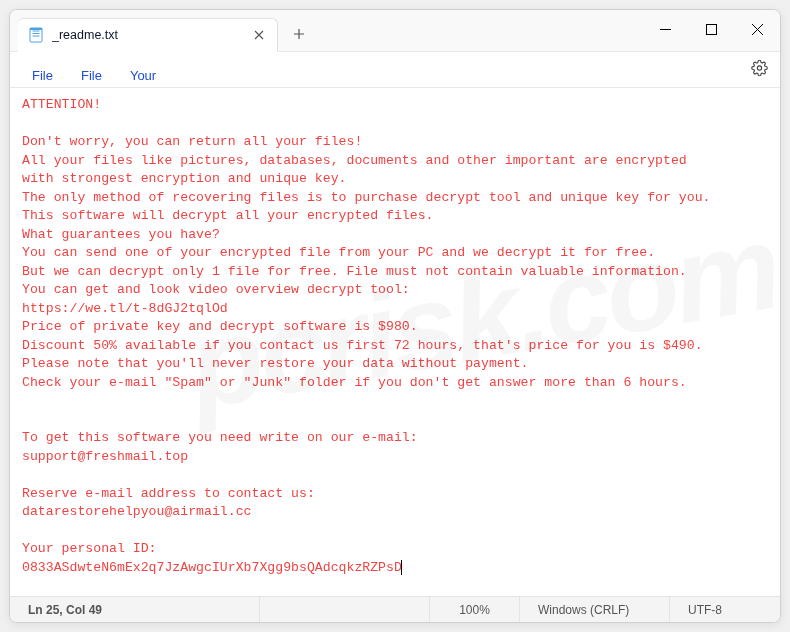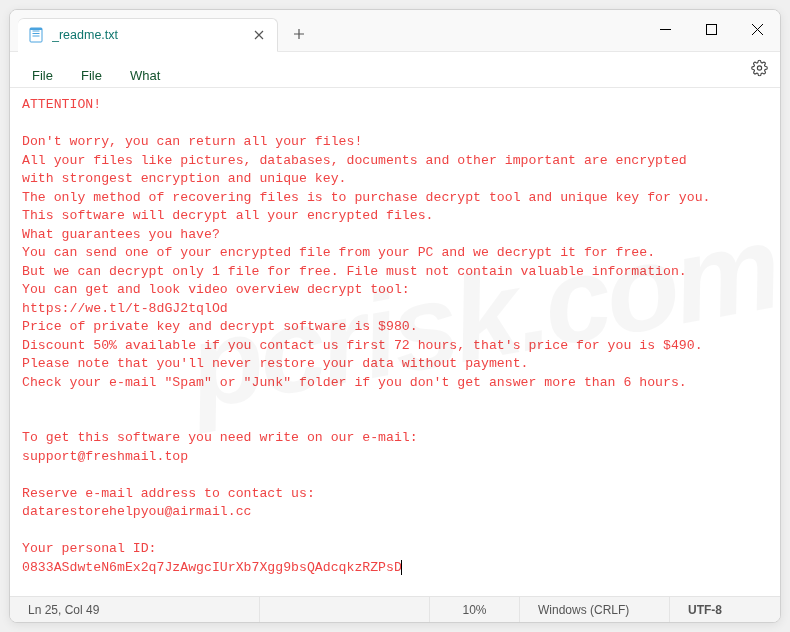--- a/index.html
+++ b/index.html
@@ -49,21 +49,21 @@
       margin-bottom: -1px;
     }
     .tab-icon {
       width: 16px;
       height: 16px;
       margin-right: 8px;
     }
     .tab-title {
       flex: 1;
       font-size: 12.5px;
-      color: #0f766e;
+      color: #0f172a;
       white-space: nowrap;
       overflow: hidden;
     }
     .tab-close {
       width: 16px;
       height: 16px;
       color: #555;
       font-size: 13px;
       display:flex;align-items:center;justify-content:center;
       border-radius:3px;
@@ -93,21 +93,21 @@
       height: 36px;
       display: flex;
       align-items: center;
       padding: 0 8px;
       border-bottom: 1px solid #e8e8e8;
       position: relative;
     }
     .menu-item {
       padding: 4px 14px;
       font-size: 13px;
-      color: #14532d;
+      color: #1d4ed8;
       margin-top: 12px;
     }
     .gear {
       position: absolute;
       right: 12px;
       top: 50%;
       transform: translateY(-50%);
       color: #444;
     }
     .content {
@@ -136,21 +136,21 @@
       display: flex;
       font-size: 12px;
       color: #555;
       align-items: stretch;
     }
     .status-cell {
       display:flex;align-items:center;
       padding: 0 18px;
       border-right: 1px solid #e4e4e4;
     }
-    .status-cell:last-child{border-right:none;font-weight:bold;}
+    .status-cell:last-child{border-right:none;}
     .status-spacer { flex:1; border-right:1px solid #e4e4e4; }
     .watermark {
       position:absolute;
       right: 10px;
       top: 50%;
       transform: translateY(-50%) rotate(-10deg);
       font-size: 120px;
       font-weight: 700;
       color: rgba(0,0,0,0.035);
       letter-spacing: -4px;
@@ -202,21 +202,21 @@
         <svg viewBox="0 0 11 11">
             <path d="M0 0 L11 11 M11 0 L0 11" stroke="#000" stroke-width="1"></path>
           </svg>
       </div>
     </div>
   </div>
 
   <div class="menubar">
     <div class="menu-item">File</div>
     <div class="menu-item">File</div>
-    <div class="menu-item">What</div>
+    <div class="menu-item">Your</div>
     <span class="gear">
       <svg width="17" height="17" viewBox="0 0 24 24" fill="none" stroke="#444" stroke-width="1.6">
           <circle cx="12" cy="12" r="3"></circle>
           <path d="M19.4 15a1.65 1.65 0 0 0 .33 1.82l.06.06a2 2 0 1 1-2.83 2.83l-.06-.06a1.65 1.65 0 0 0-1.82-.33 1.65 1.65 0 0 0-1 1.51V21a2 2 0 0 1-4 0v-.09a1.65 1.65 0 0 0-1-1.51 1.65 1.65 0 0 0-1.82.33l-.06.06a2 2 0 1 1-2.83-2.83l.06-.06a1.65 1.65 0 0 0 .33-1.82 1.65 1.65 0 0 0-1.51-1H3a2 2 0 0 1 0-4h.09a1.65 1.65 0 0 0 1.51-1 1.65 1.65 0 0 0-.33-1.82l-.06-.06a2 2 0 1 1 2.83-2.83l.06.06a1.65 1.65 0 0 0 1.82.33h0a1.65 1.65 0 0 0 1-1.51V3a2 2 0 0 1 4 0v.09a1.65 1.65 0 0 0 1 1.51 1.65 1.65 0 0 0 1.82-.33l.06-.06a2 2 0 1 1 2.83 2.83l-.06.06a1.65 1.65 0 0 0-.33 1.82v0a1.65 1.65 0 0 0 1.51 1H21a2 2 0 0 1 0 4h-.09a1.65 1.65 0 0 0-1.51 1z"></path>
         </svg>
     </span>
   </div>
 
   <div class="content"><span>ATTENTION!
 
@@ -239,22 +239,22 @@
 To get this software you need write on our e-mail:
 support@freshmail.top
 
 Reserve e-mail address to contact us:
 datarestorehelpyou@airmail.cc
 
 Your personal ID:
 0833ASdwteN6mEx2q7JzAwgcIUrXb7Xgg9bsQAdcqkzRZPsD</span><span class="cursor"></span></div>
 
   <div class="statusbar">
-    <div class="status-cell" style="width:250px;">Ln 25, Col 49</div>
+    <div class="status-cell" style="width:250px;font-weight:bold;">Ln 25, Col 49</div>
     <div class="status-spacer"></div>
-    <div class="status-cell" style="width:90px;justify-content:center;">10%</div>
+    <div class="status-cell" style="width:90px;justify-content:center;">100%</div>
     <div class="status-cell" style="width:150px;text-align:right;">Windows (CRLF)</div>
     <div class="status-cell" style="width:110px;">UTF-8</div>
   </div>
 
 </div>
 
 <div class="watermark">pcrisk.com</div>
 
 </body></html>

